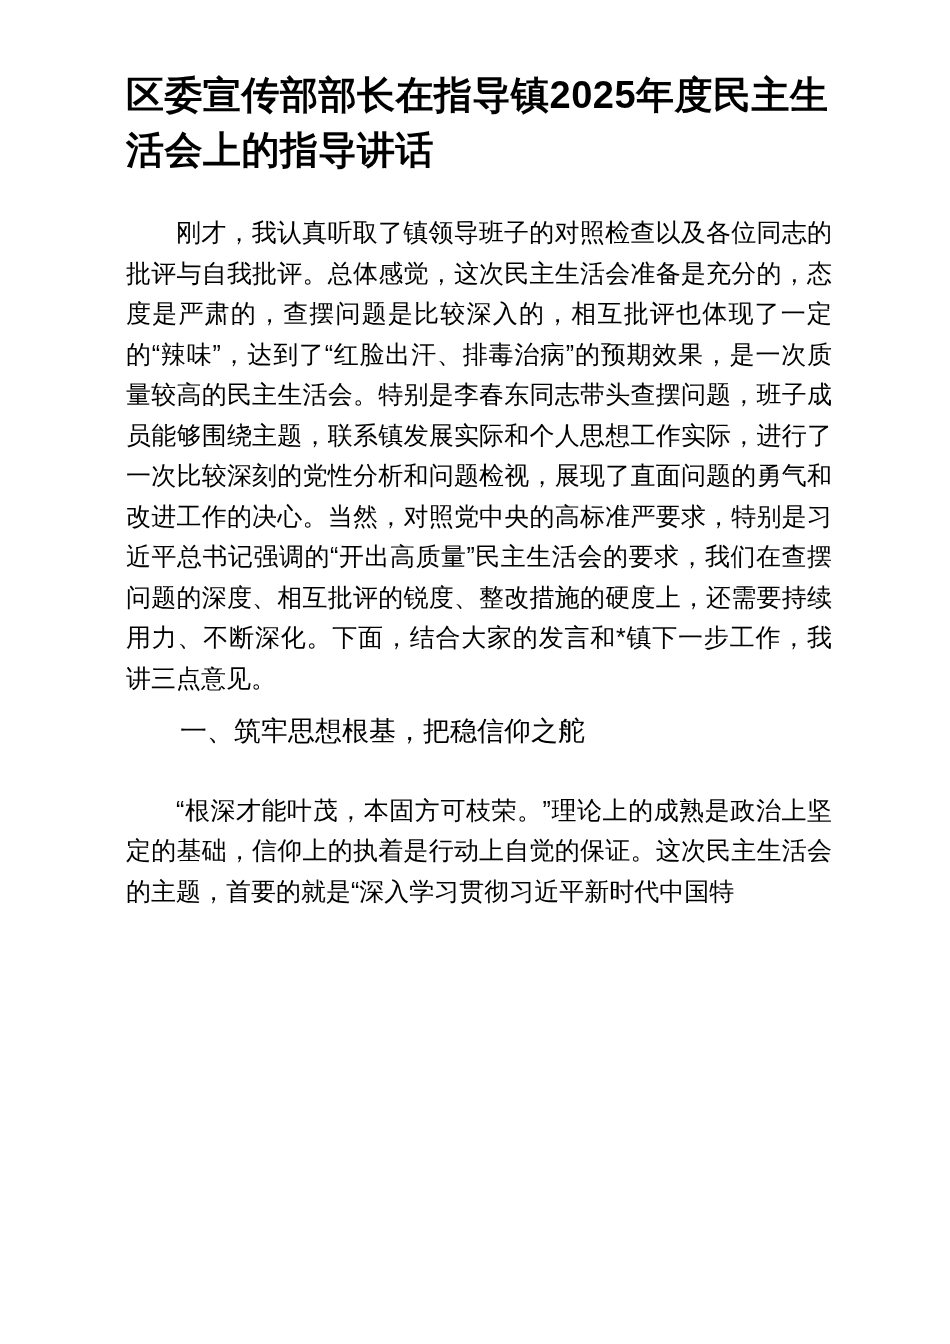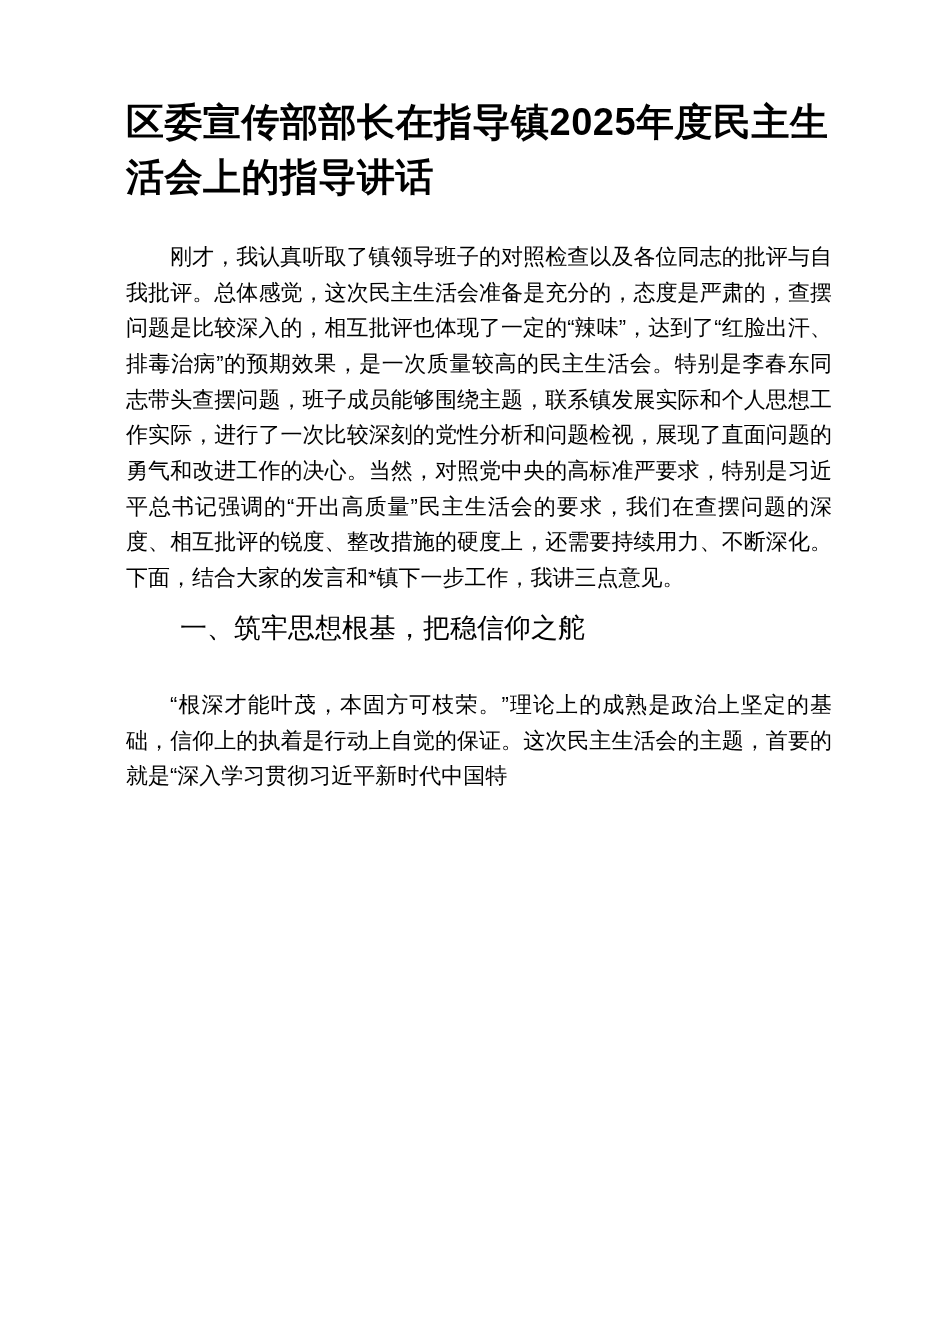--- a/index.html
+++ b/index.html
@@ -11,38 +11,38 @@
     width: 950px;
     height: 1344px;
     font-family: "Liberation Sans", "DejaVu Sans", sans-serif;
     color: #000000;
     overflow: hidden;
   }
   .page {
     width: 950px;
     height: 1344px;
     box-sizing: border-box;
-    padding: 95px 118px 40px 126px;
+    padding: 68px 118px 40px 126px;
     position: relative;
   }
   .doc-title {
     font-size: 38px;
     font-weight: bold;
     line-height: 1.45;
     text-align: left;
     margin: 0 0 34px 0;
     letter-spacing: 0.5px;
   }
   .salutation {
     font-size: 27px;
     line-height: 1.55;
     margin: 0 0 6px 0;
   }
   p.body-para {
-    font-size: 22px;
+    font-size: 25px;
     line-height: 1.62;
     margin: 0 0 8px 0;
     text-align: justify;
     text-justify: inter-ideograph;
     text-indent: 2em;
   }
   p.body-para.tight {
     margin-bottom: 4px;
     margin-top: 36px;
   }

